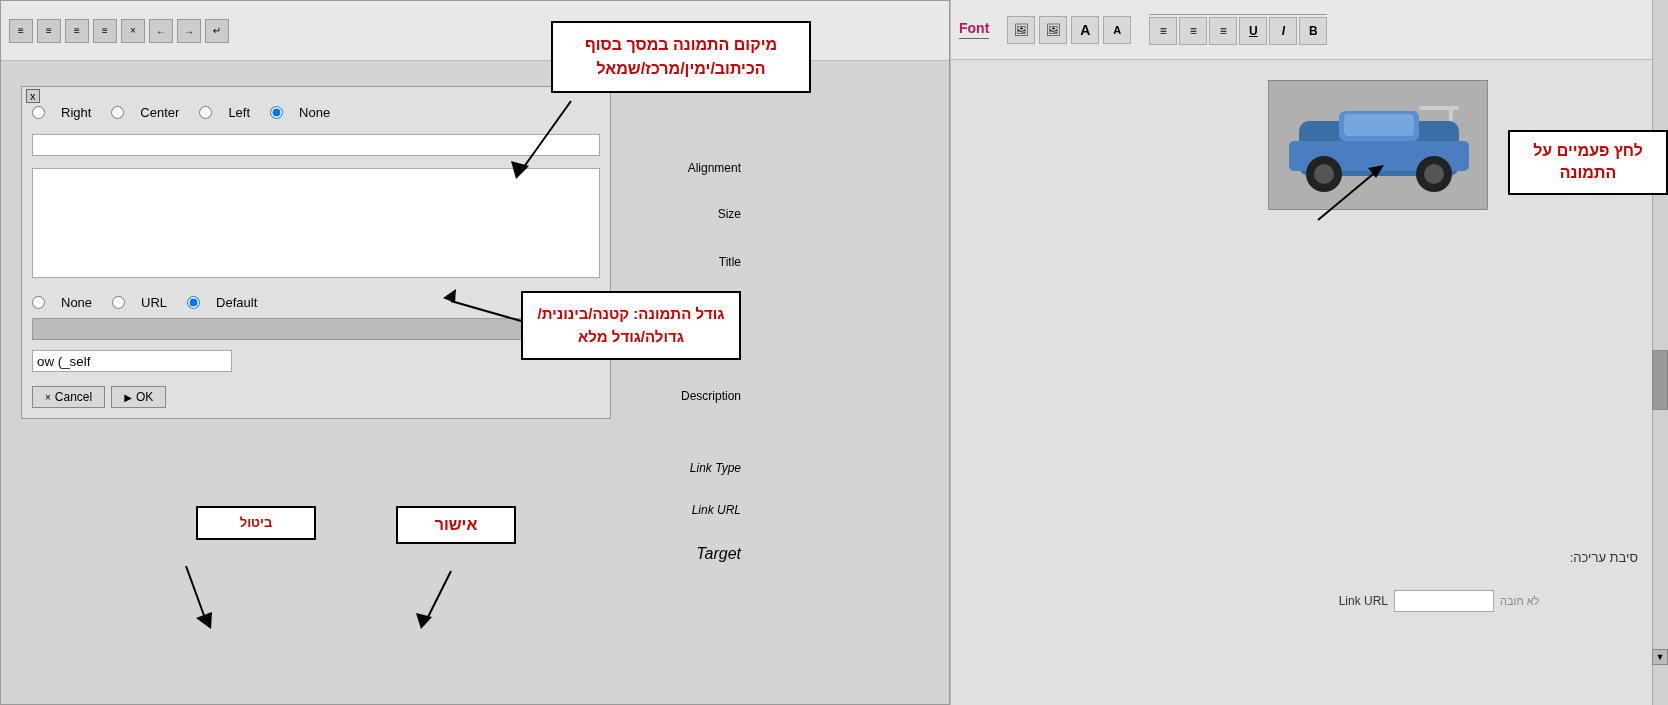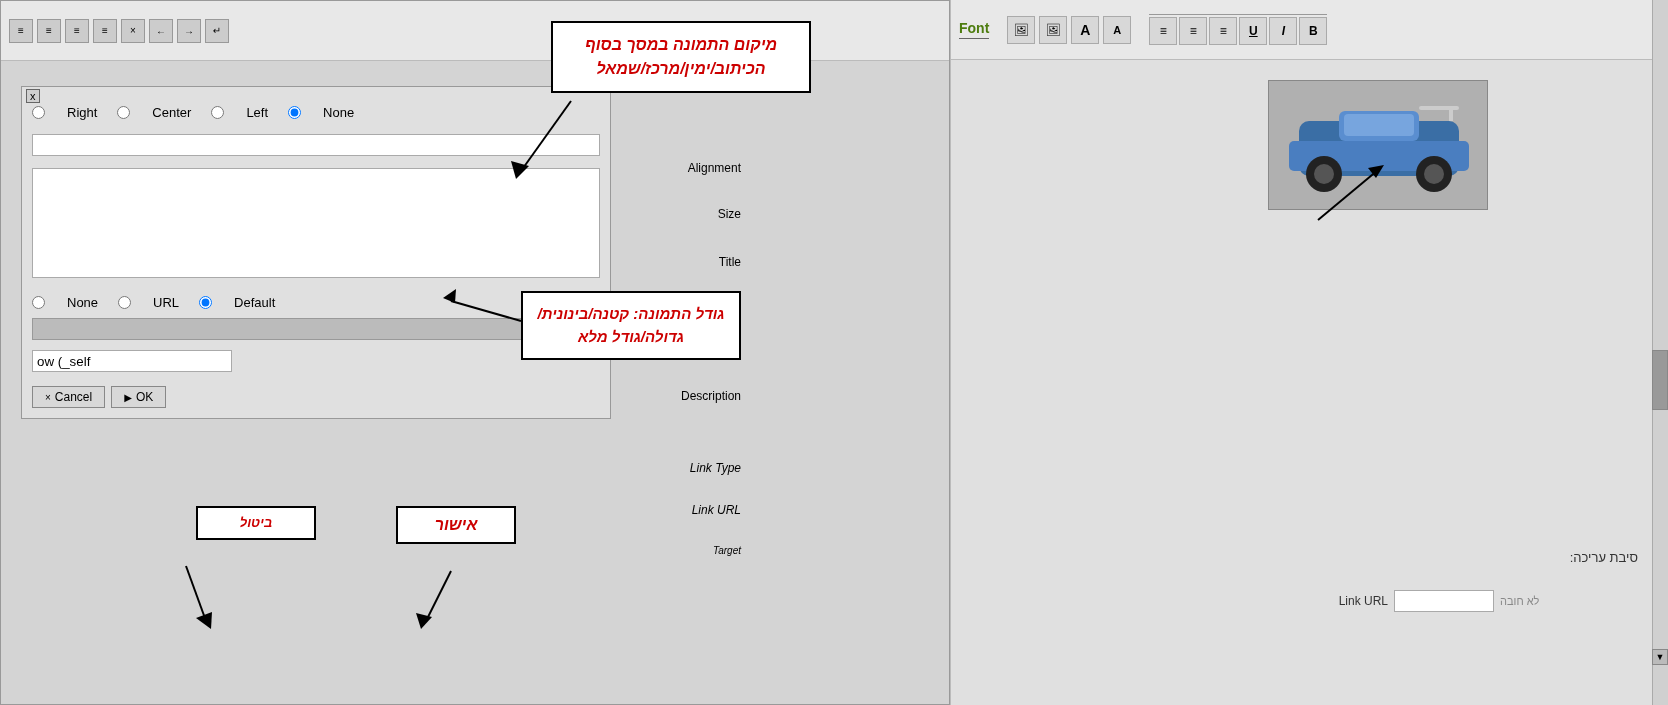--- a/index.html
+++ b/index.html
@@ -79,21 +79,21 @@
     .radio-row {
       display: flex;
       align-items: center;
       gap: 20px;
       margin: 8px 0;
     }
 
     .radio-item {
       display: flex;
       align-items: center;
-      gap: 22px;
+      gap: 16px;
       font-size: 13px;
     }
 
     .radio-item input[type="radio"] {
       margin: 0;
     }
 
     
     .input-field {
       width: 100%;
@@ -140,21 +140,20 @@
       position: absolute;
       background: white;
       border: 2px solid black;
       padding: 8px 12px;
       font-size: 16px;
       font-weight: bold;
       color: #cc0000;
       text-align: center;
       line-height: 1.4;
       direction: rtl;
-      font-style: italic;
     }
 
     
     .arrow-svg {
       position: absolute;
       overflow: visible;
     }
 
     
     .right-sidebar {
@@ -173,21 +172,21 @@
       border-bottom: 1px solid #bbb;
       display: flex;
       align-items: center;
       padding: 4px 8px;
       gap: 8px;
     }
 
     .font-label {
       font-size: 14px;
       font-weight: bold;
-      color: #4d7c0f;
+      color: #be185d;
       border-bottom: 1px solid #666;
       padding-bottom: 2px;
     }
 
     .tb-icon {
       width: 28px;
       height: 28px;
       background: #d8d8d8;
       border: 1px solid #aaa;
       display: flex;
@@ -436,21 +435,21 @@
     <div style="position:absolute; left:630px; top:160px; width:110px;">
       <div style="margin-bottom: 32px; font-size:12px; text-align:right;">Alignment</div>
       <div style="margin-bottom: 34px; font-size:12px; text-align:right;">Size</div>
       <div style="margin-bottom: 120px; font-size:12px; text-align:right;">Title</div>
       <div style="margin-bottom: 4px; font-size:12px; text-align:right;">Description</div>
     </div>
 
     <div style="position:absolute; left:630px; top:460px; width:110px;font-style:italic;">
       <div style="margin-bottom: 28px; font-size:12px; text-align:right;">Link Type</div>
       <div style="margin-bottom: 28px; font-size:12px; text-align:right;">Link URL</div>
-      <div style="font-size:10px; text-align:right;">Target</div>
+      <div style="font-size:16px; text-align:right;">Target</div>
     </div>
 
     <div class="annotation-box second-annotation" style="top:20px; left:550px; width:260px; font-size:16px;">מיקום התמונה במסך
 בסוף הכיתוב/ימין/מרכז/שמאל</div>
 
     <svg class="arrow-svg" style="position:absolute; top:100px; left:490px; width:100px; height:80px;">
       <line x1="80" y1="0" x2="30" y2="70" stroke="black" stroke-width="2"></line>
       <polygon points="25,78 20,60 38,65" fill="black"></polygon>
     </svg>
 
@@ -540,20 +539,25 @@
         <span class="link-label">Link URL</span>
         <input class="link-input" type="text" style="">
         <span class="link-placeholder">לא חובה</span>
       </div>
     </div>
 
     <div class="hebrew-note">
       <span>סיבת עריכה:</span>
     </div>
 
+    <div class="far-right-annotation">
+      <span>לחץ
+פעמיים על
+התמונה</span>
+    </div>
 
     <div class="scrollbar">
       <div class="scrollbar-thumb"></div>
       <div style="position:absolute; bottom:40px; right:0; width:16px; height:16px; background:#bbb; border:1px solid #888; display:flex; align-items:center; justify-content:center; font-size:9px;">▼</div>
     </div>
   </div>
 
 </div>
 
 </body></html>

